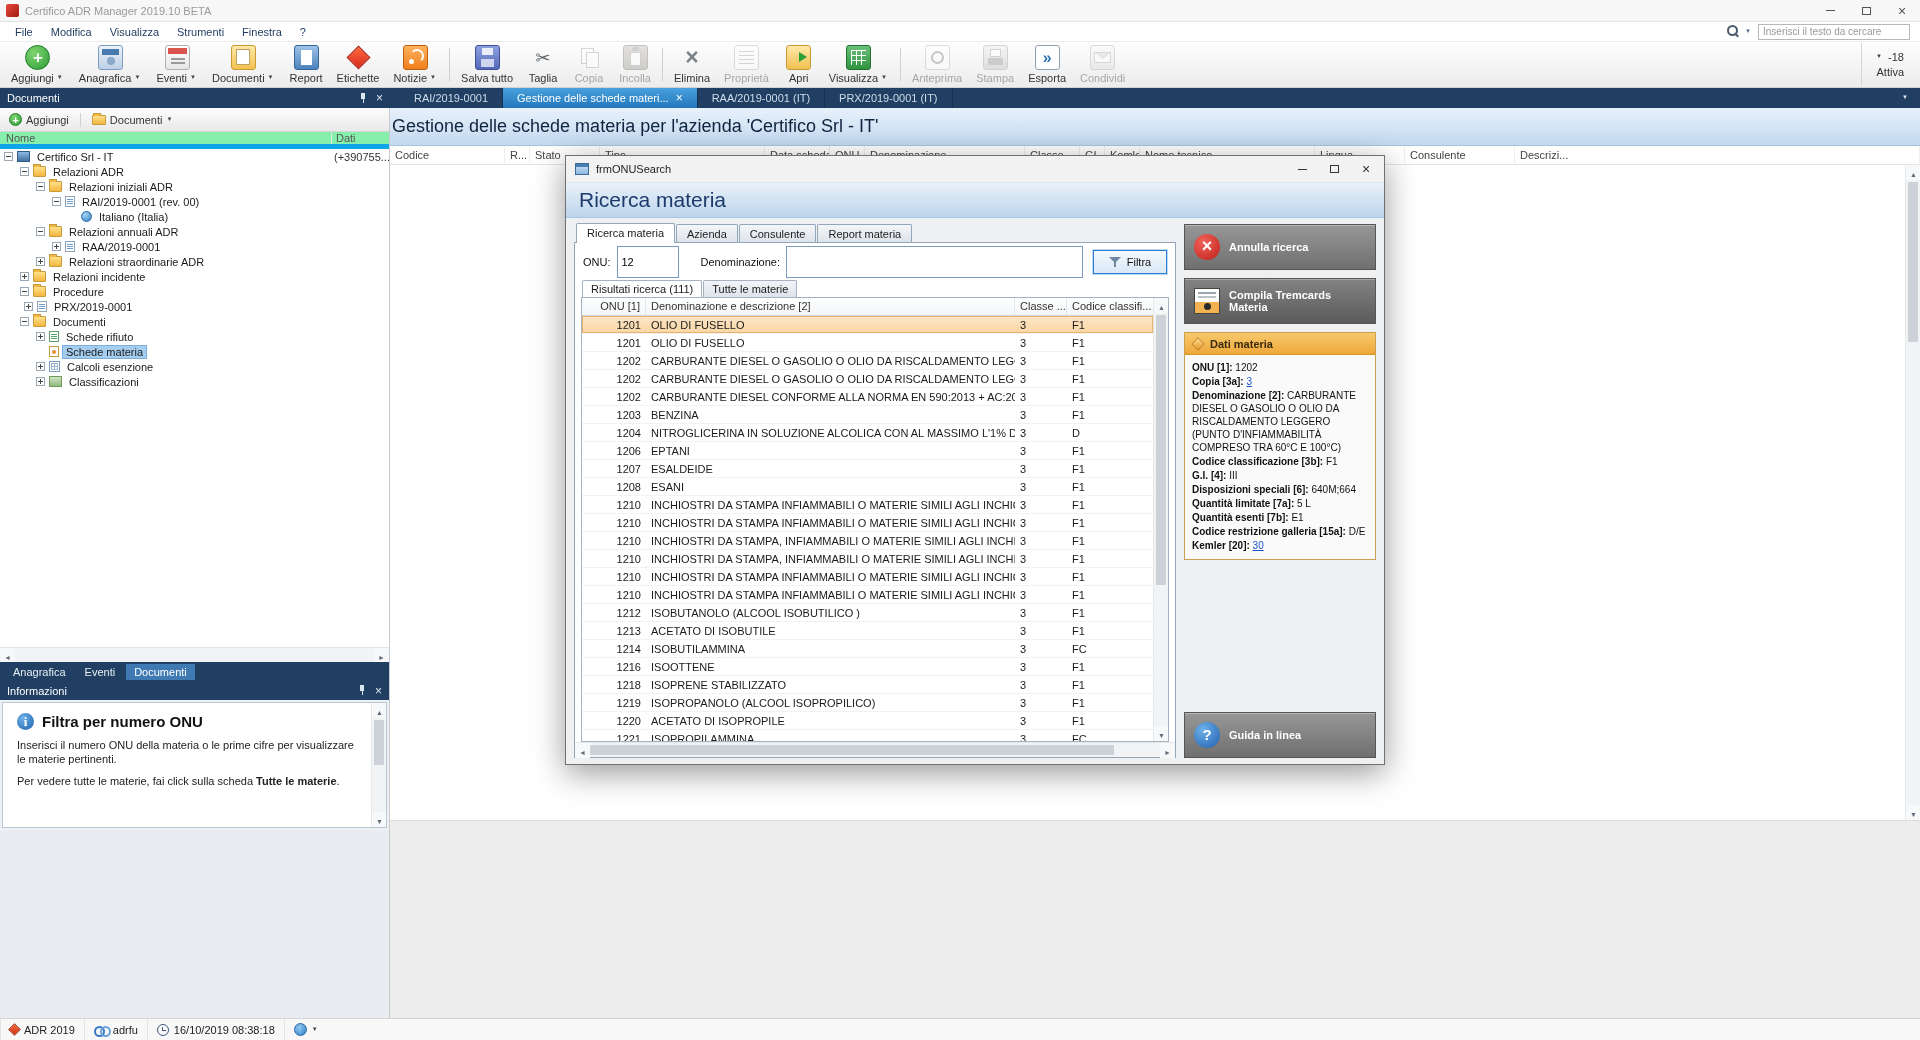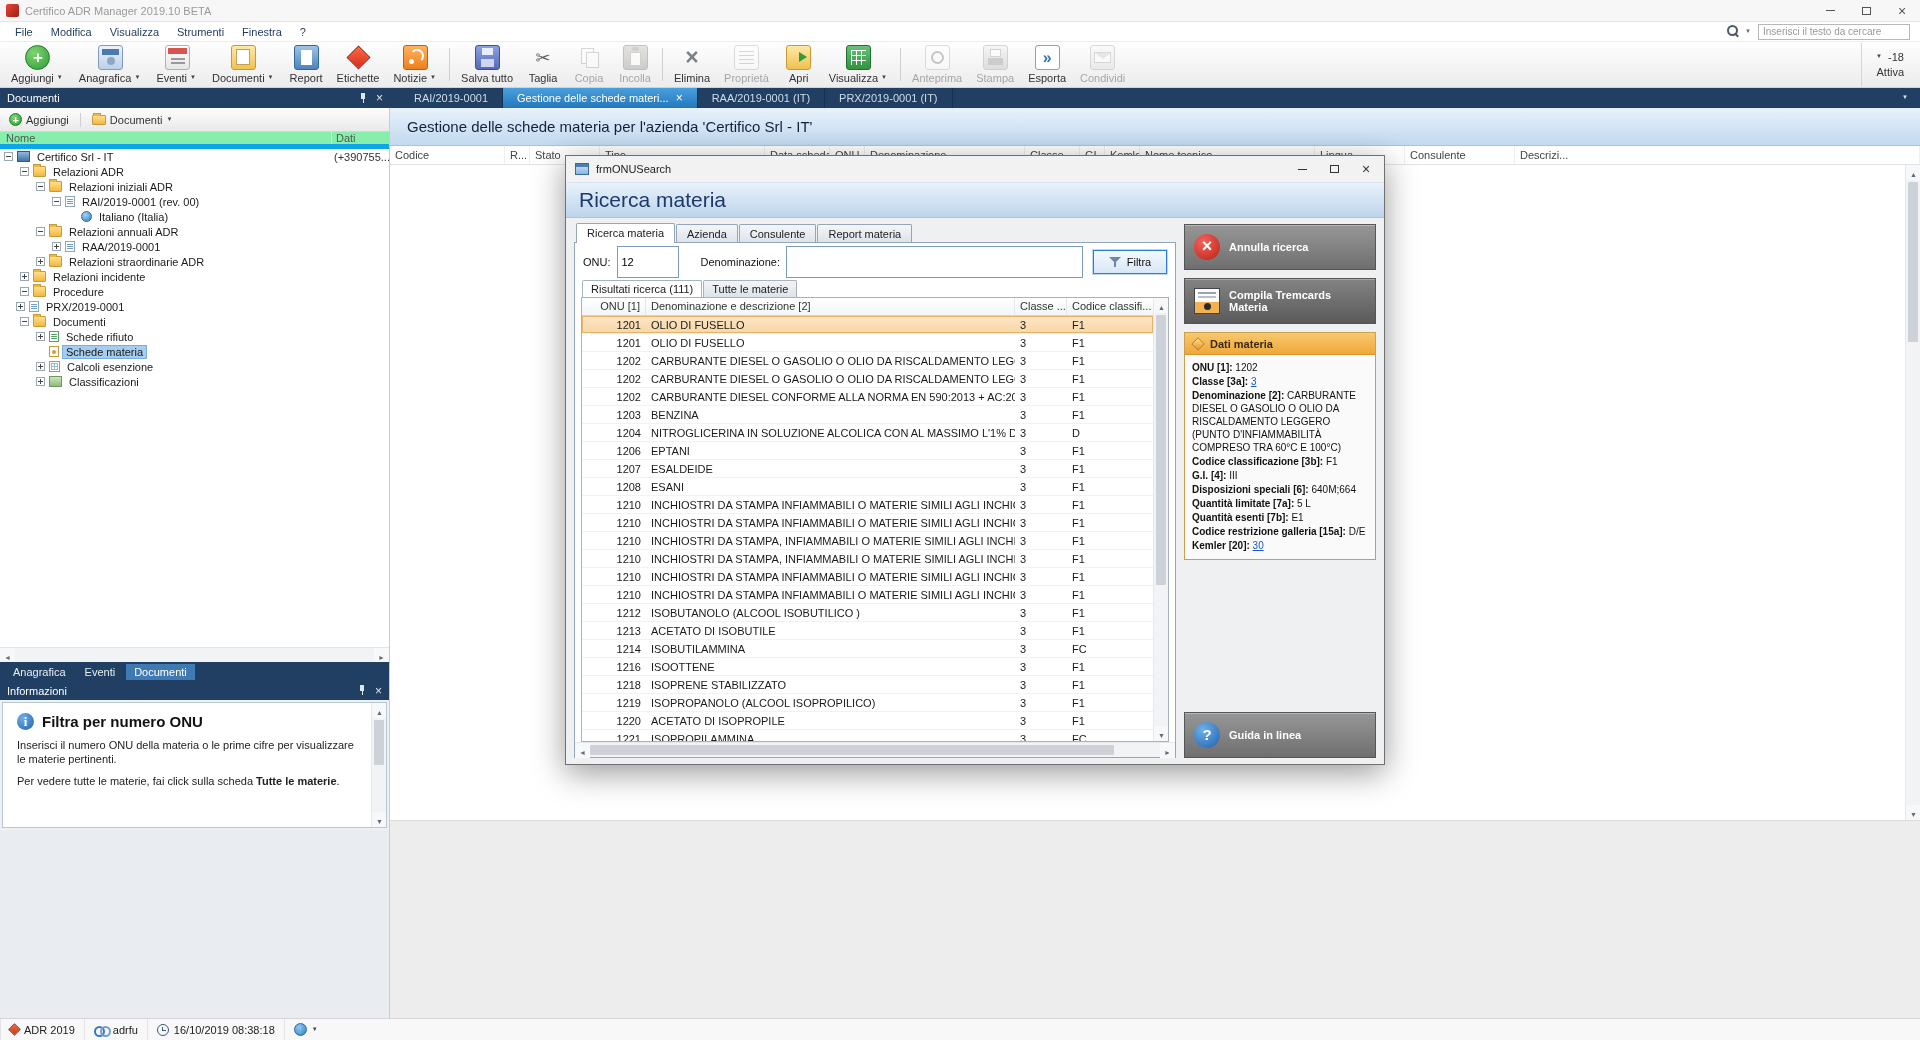--- a/index.html
+++ b/index.html
@@ -150,21 +150,21 @@
 .info-body{height:126px;flex:0 0 126px;background:#fff;border:1px solid #b9c6d4;margin:2px;position:relative;padding:10px 26px 6px 14px;overflow:hidden}
 .info-title-row{display:flex;align-items:center;gap:8px;margin-bottom:8px}
 .info-icon{width:17px;height:17px;border-radius:50%;background:radial-gradient(circle at 35% 30%,#6db1e8,#1f5fae);position:relative;flex:0 0 17px}
 .info-icon::before{content:"i";position:absolute;left:0;right:0;top:1px;text-align:center;color:#fff;font-weight:bold;font-family:"Liberation Serif",serif;font-size:13px}
 .info-heading{font-size:15px;font-weight:bold;color:#111}
 .info-p{font-size:11px;line-height:1.3;color:#222;margin-bottom:7px}
 .dock-rest{flex:1;background:#e9edf1}
 
 
 .main{flex:1;display:flex;flex-direction:column;background:#fff;min-width:0}
-.main-header{height:38px;flex:0 0 38px;background:linear-gradient(#e8f1fb,#c2d9ef);display:flex;align-items:center;padding-left:17px;font-size:15px;color:#10233f;border-bottom:1px solid #a9c4de;white-space:nowrap;overflow:hidden}
+.main-header{height:38px;flex:0 0 38px;background:linear-gradient(#e8f1fb,#c2d9ef);display:flex;align-items:center;padding-left:2px;font-size:18px;color:#10233f;border-bottom:1px solid #a9c4de;white-space:nowrap;overflow:hidden}
 .main-cols{height:19px;flex:0 0 19px;display:flex;border-bottom:1px solid #e4e4e4;color:#444;background:#fff}
 .main-col{border-right:1px solid #efefef;padding:3px 5px;white-space:nowrap;overflow:hidden;flex:0 0 auto}
 .main-body{height:655px;flex:0 0 655px;background:#fff;position:relative}
 .main-rest{flex:1;background:#ededed;border-top:1px solid #dcdcdc}
 
 
 .vscroll{position:absolute;width:15px;display:flex;flex-direction:column;background:#f2f3f5;border-left:1px solid #e6e8ea}
 .hscroll{height:15px;display:flex;background:#f2f3f5;border-top:1px solid #e6e8ea}
 .sbtn{flex:0 0 15px;width:15px;height:15px;display:flex;align-items:center;justify-content:center;color:#5f6b78;background:#f7f8f9}
 .strack{flex:1;position:relative}
@@ -506,21 +506,21 @@
             <div class="tree-row" style="padding-left: 20px;">
               <span class="exp plus"></span>
               <i class="ti folder"></i>
               <span class="tlabel">Relazioni incidente</span>
             </div>
             <div class="tree-row" style="padding-left: 20px;">
               <span class="exp minus"></span>
               <i class="ti folder"></i>
               <span class="tlabel">Procedure</span>
             </div>
-            <div class="tree-row" style="padding-left: 16px;">
+            <div class="tree-row" style="padding-left: 24px;">
               <span class="exp plus"></span>
               <i class="ti doc"></i>
               <span class="tlabel">PRX/2019-0001</span>
             </div>
             <div class="tree-row" style="padding-left: 20px;">
               <span class="exp minus"></span>
               <i class="ti folder"></i>
               <span class="tlabel">Documenti</span>
             </div>
             <div class="tree-row" style="padding-left: 36px;">
@@ -872,21 +872,21 @@
           <i class="ic-tremcard"></i>
           <span>Compila Tremcards Materia</span>
         </button>
         <div class="dati-group">
           <div class="dati-head">
             <i class="ic-materia"></i>
             <span>Dati materia</span>
           </div>
           <div class="dati-body">
               <div class="dm-field"><b>ONU [1]: </b><span>1202</span></div>
-              <div class="dm-field"><b>Classe [3a]: </b><span class="dm-link">3</span></div>
+              <div class="dm-field"><b>Copia [3a]: </b><span class="dm-link">3</span></div>
               <div class="dm-field"><b>Denominazione [2]:  </b><span>CARBURANTE DIESEL O GASOLIO O OLIO DA RISCALDAMENTO LEGGERO (PUNTO D'INFIAMMABILITÀ COMPRESO TRA 60°C E 100°C)</span></div>
               <div class="dm-field"><b>Codice classificazione [3b]: </b><span>F1</span></div>
               <div class="dm-field"><b>G.I. [4]: </b><span>III</span></div>
               <div class="dm-field"><b>Disposizioni speciali [6]: </b><span>640M;664</span></div>
               <div class="dm-field"><b>Quantità limitate [7a]: </b><span>5 L</span></div>
               <div class="dm-field"><b>Quantità esenti [7b]: </b><span>E1</span></div>
               <div class="dm-field"><b>Codice restrizione galleria [15a]: </b><span>D/E</span></div>
               <div class="dm-field"><b>Kemler [20]: </b><span class="dm-link">30</span></div>
             </div>
         </div>

